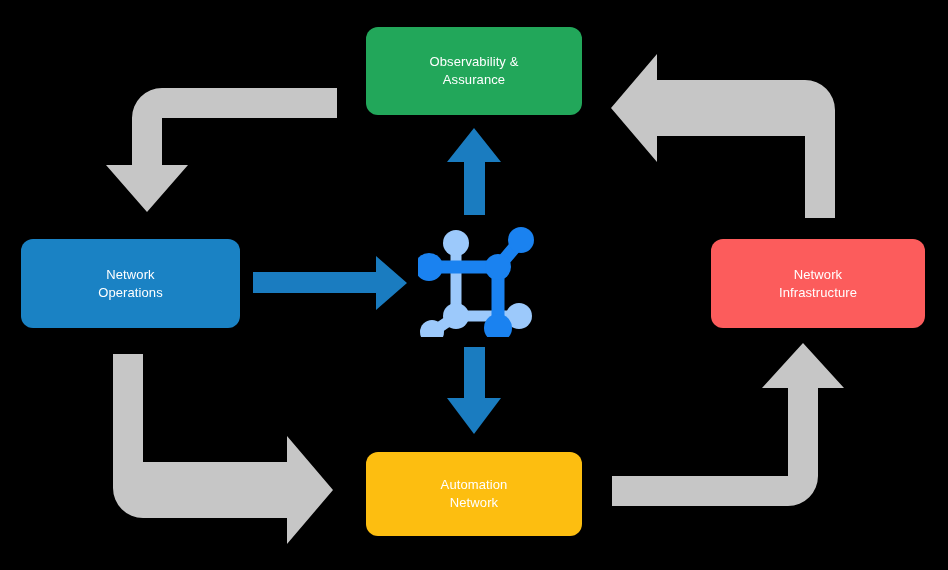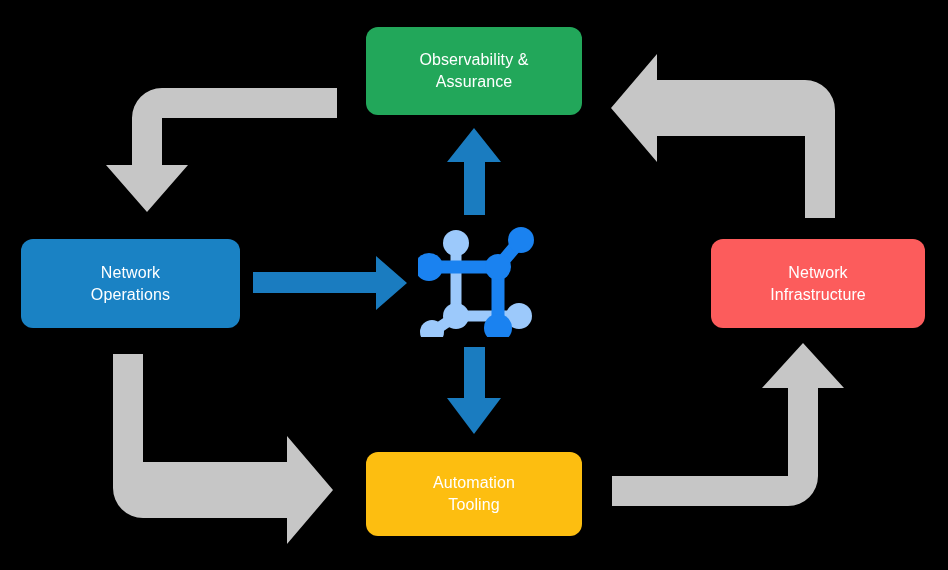--- a/index.html
+++ b/index.html
@@ -27,21 +27,21 @@
     height: 570px;
   }
   .node-box {
     position: absolute;
     border-radius: 12px;
     display: flex;
     align-items: center;
     justify-content: center;
     text-align: center;
     color: #ffffff;
-    font-size: 16px;
+    font-size: 13px;
     line-height: 1.35;
     font-weight: 400;
     letter-spacing: 0.1px;
     box-sizing: border-box;
     padding: 4px 10px;
     white-space: pre-line;
   }
   #box-observability {
     left: 366px; top: 27px; width: 216px; height: 88px;
     background: #22A75A;
@@ -183,16 +183,16 @@
 Operations</span>
   </div>
 
   <div class="node-box" id="box-network-infrastructure">
     <span>Network
 Infrastructure</span>
   </div>
 
   <div class="node-box" id="box-automation-tooling">
     <span>Automation
-Tooling</span>
+Network</span>
   </div>
 
 </div>
 
 </body></html>

